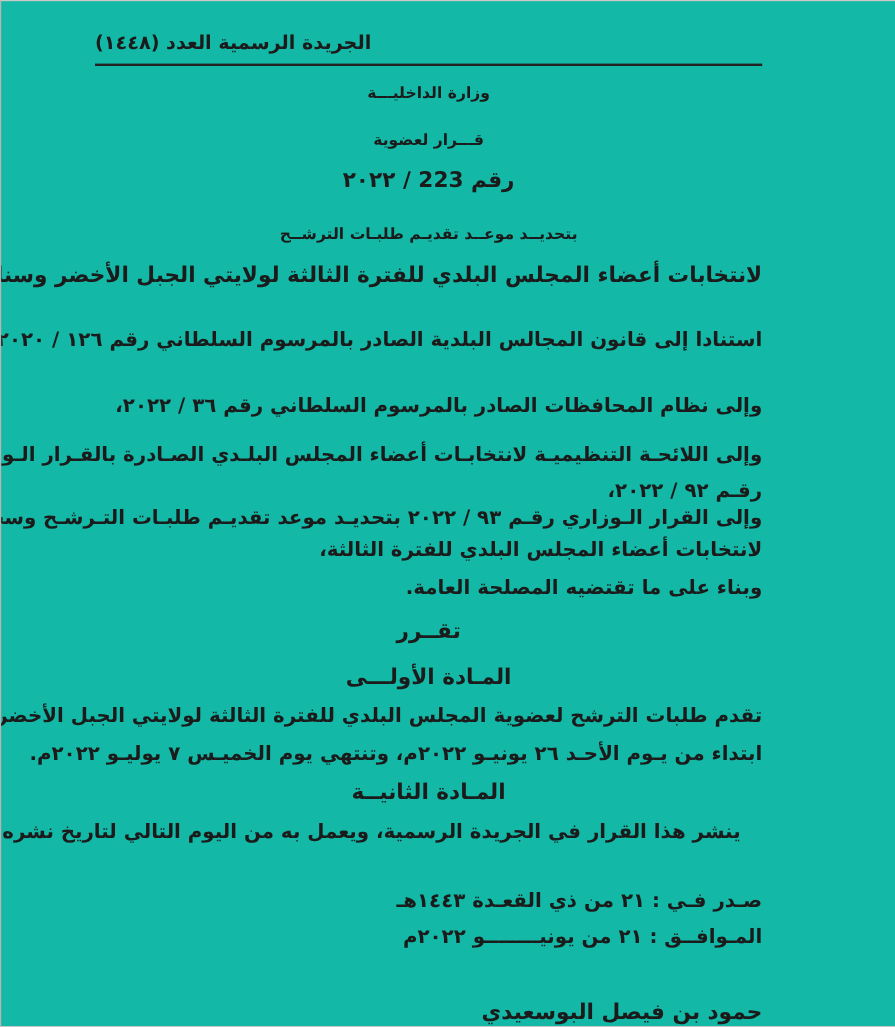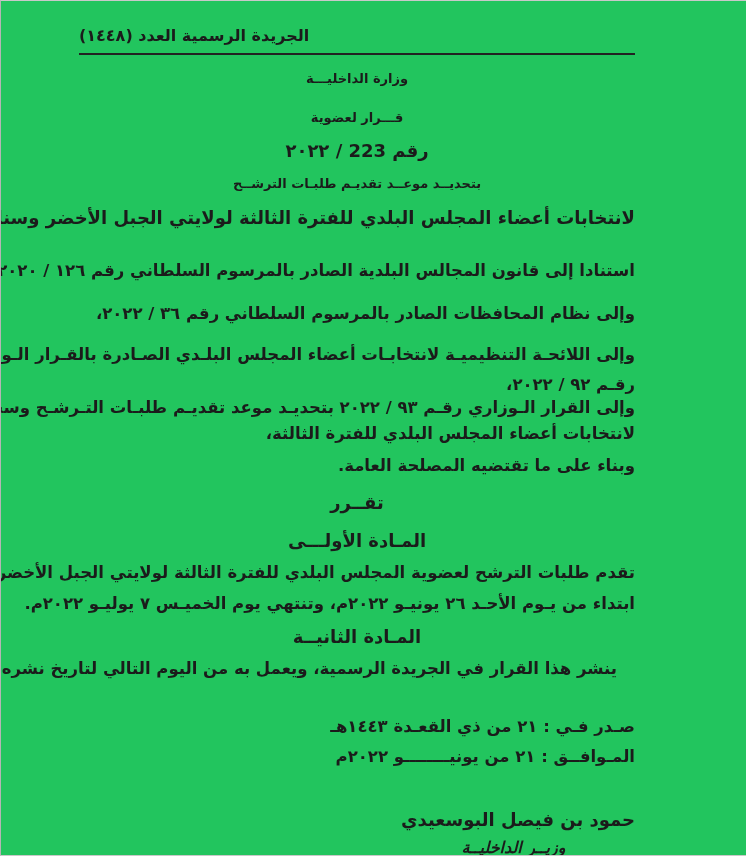--- a/index.html
+++ b/index.html
@@ -1,20 +1,20 @@
 <!DOCTYPE html>
 <html dir="rtl" lang="ar"><head>
 <meta charset="utf-8">
 <style>
   html,body{margin:0;padding:0;background:#e9e9e9;}
   .page{
     position:relative;
     width:746px;height:856px;
     box-sizing:border-box;
-    background:#22c55e;
+    background:#14b8a6;
     border-left:1px solid #b5b5b5;
     border-top:1px solid #c9c9c9;
     border-bottom:1px solid #c9c9c9;
     direction:rtl;
     font-family:"DejaVu Sans",sans-serif;
     font-weight:bold;
     color:#1b1b1b;
     overflow:hidden;
   }
   .content{padding-left:78px;padding-right:111px;}
@@ -27,24 +27,24 @@
   .fs-t1{font-size:13px;line-height:25px;}
   .fs-t2{font-size:18px;line-height:24px;}
   .fs-b{font-size:16.5px;line-height:23px;}
   .rule{height:0;border-top:2px solid #222;margin-top:6px;}
   
   .m-hdr{margin-top:24px;}
   .m-rule{margin-top:6px;}
   .m-t1{margin-top:11px;}
   .m-t2{margin-top:14px;}
   .m-t3{margin-top:9px;}
-  .m-t4{margin-top:8px;}
+  .m-t4{margin-top:20px;}
   .m-t5{margin-top:10px;}
   .m-b1{margin-top:29px;}
-  .m-b2{margin-top:20px;}
+  .m-b2{margin-top:32px;}
   .m-b3{margin-top:18px;}
   .m-b4{margin-top:7px;}
   .m-b5{margin-top:0px;}
   .m-b6{margin-top:3px;}
   .m-b7{margin-top:9px;text-align:right;}
   .m-h1{margin-top:14px;}
   .m-h2{margin-top:14px;}
   .m-a1{margin-top:8px;}
   .m-a2{margin-top:8px;}
   .m-h3{margin-top:10px;}

